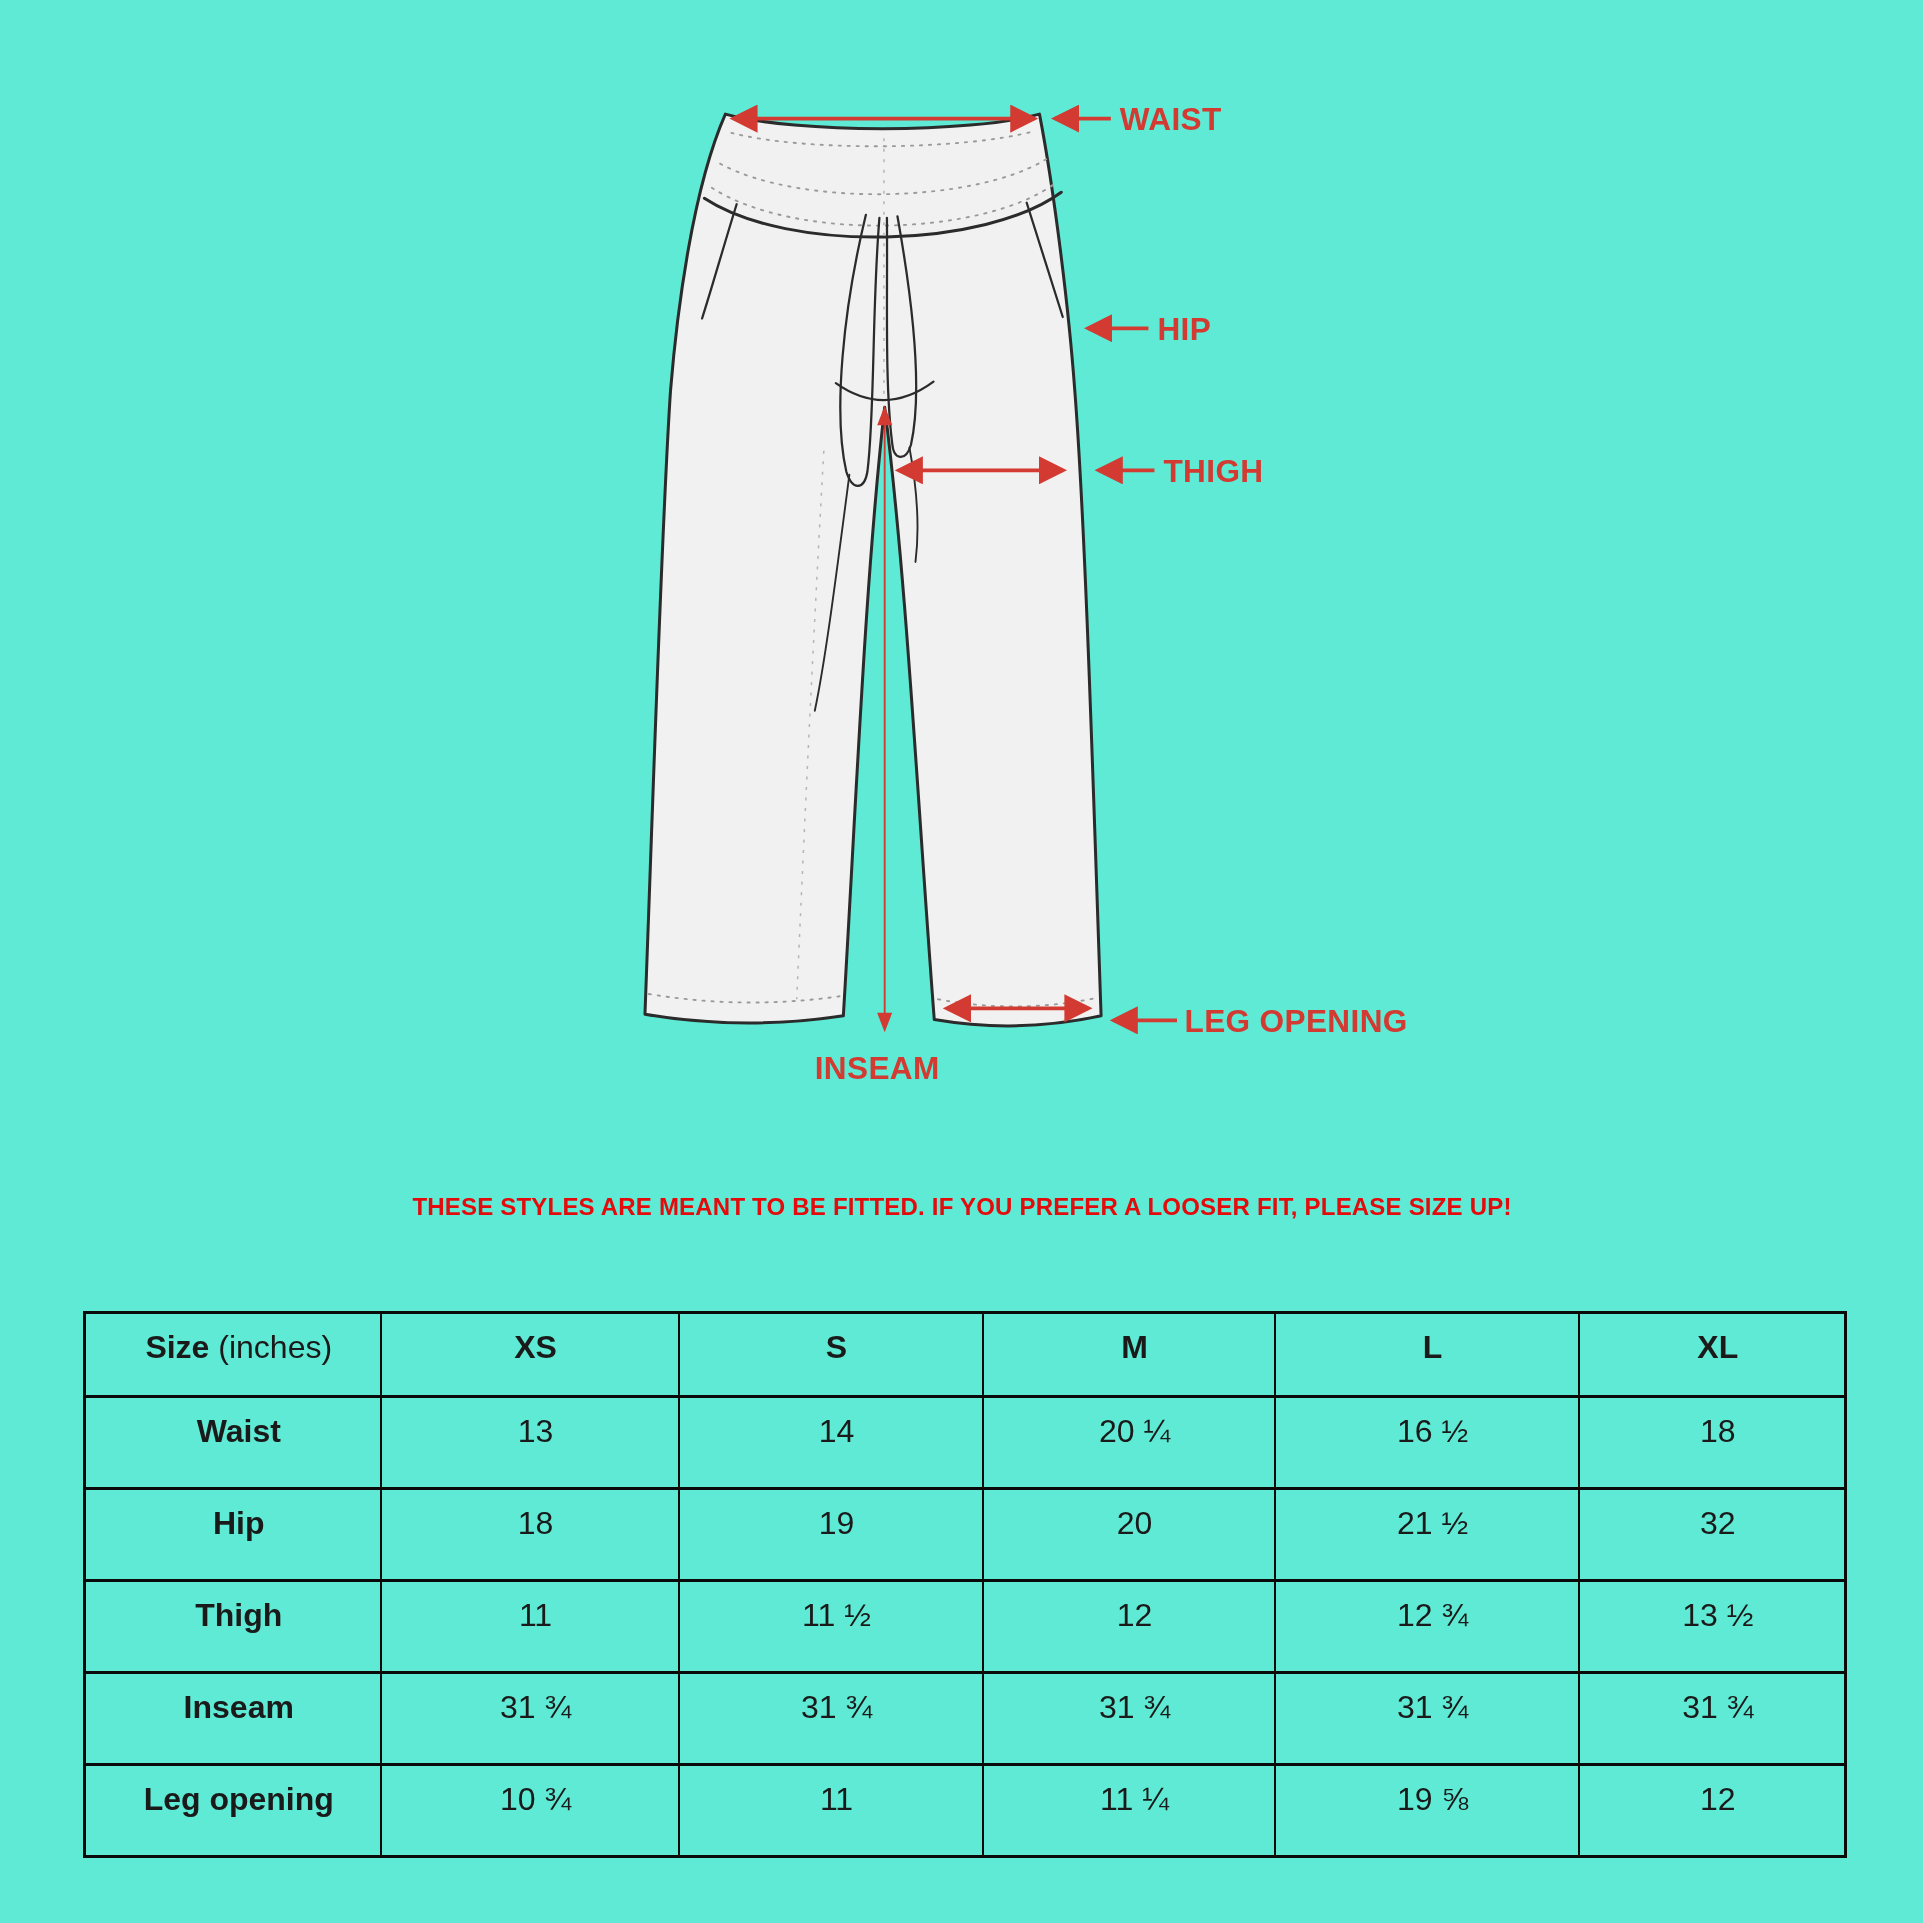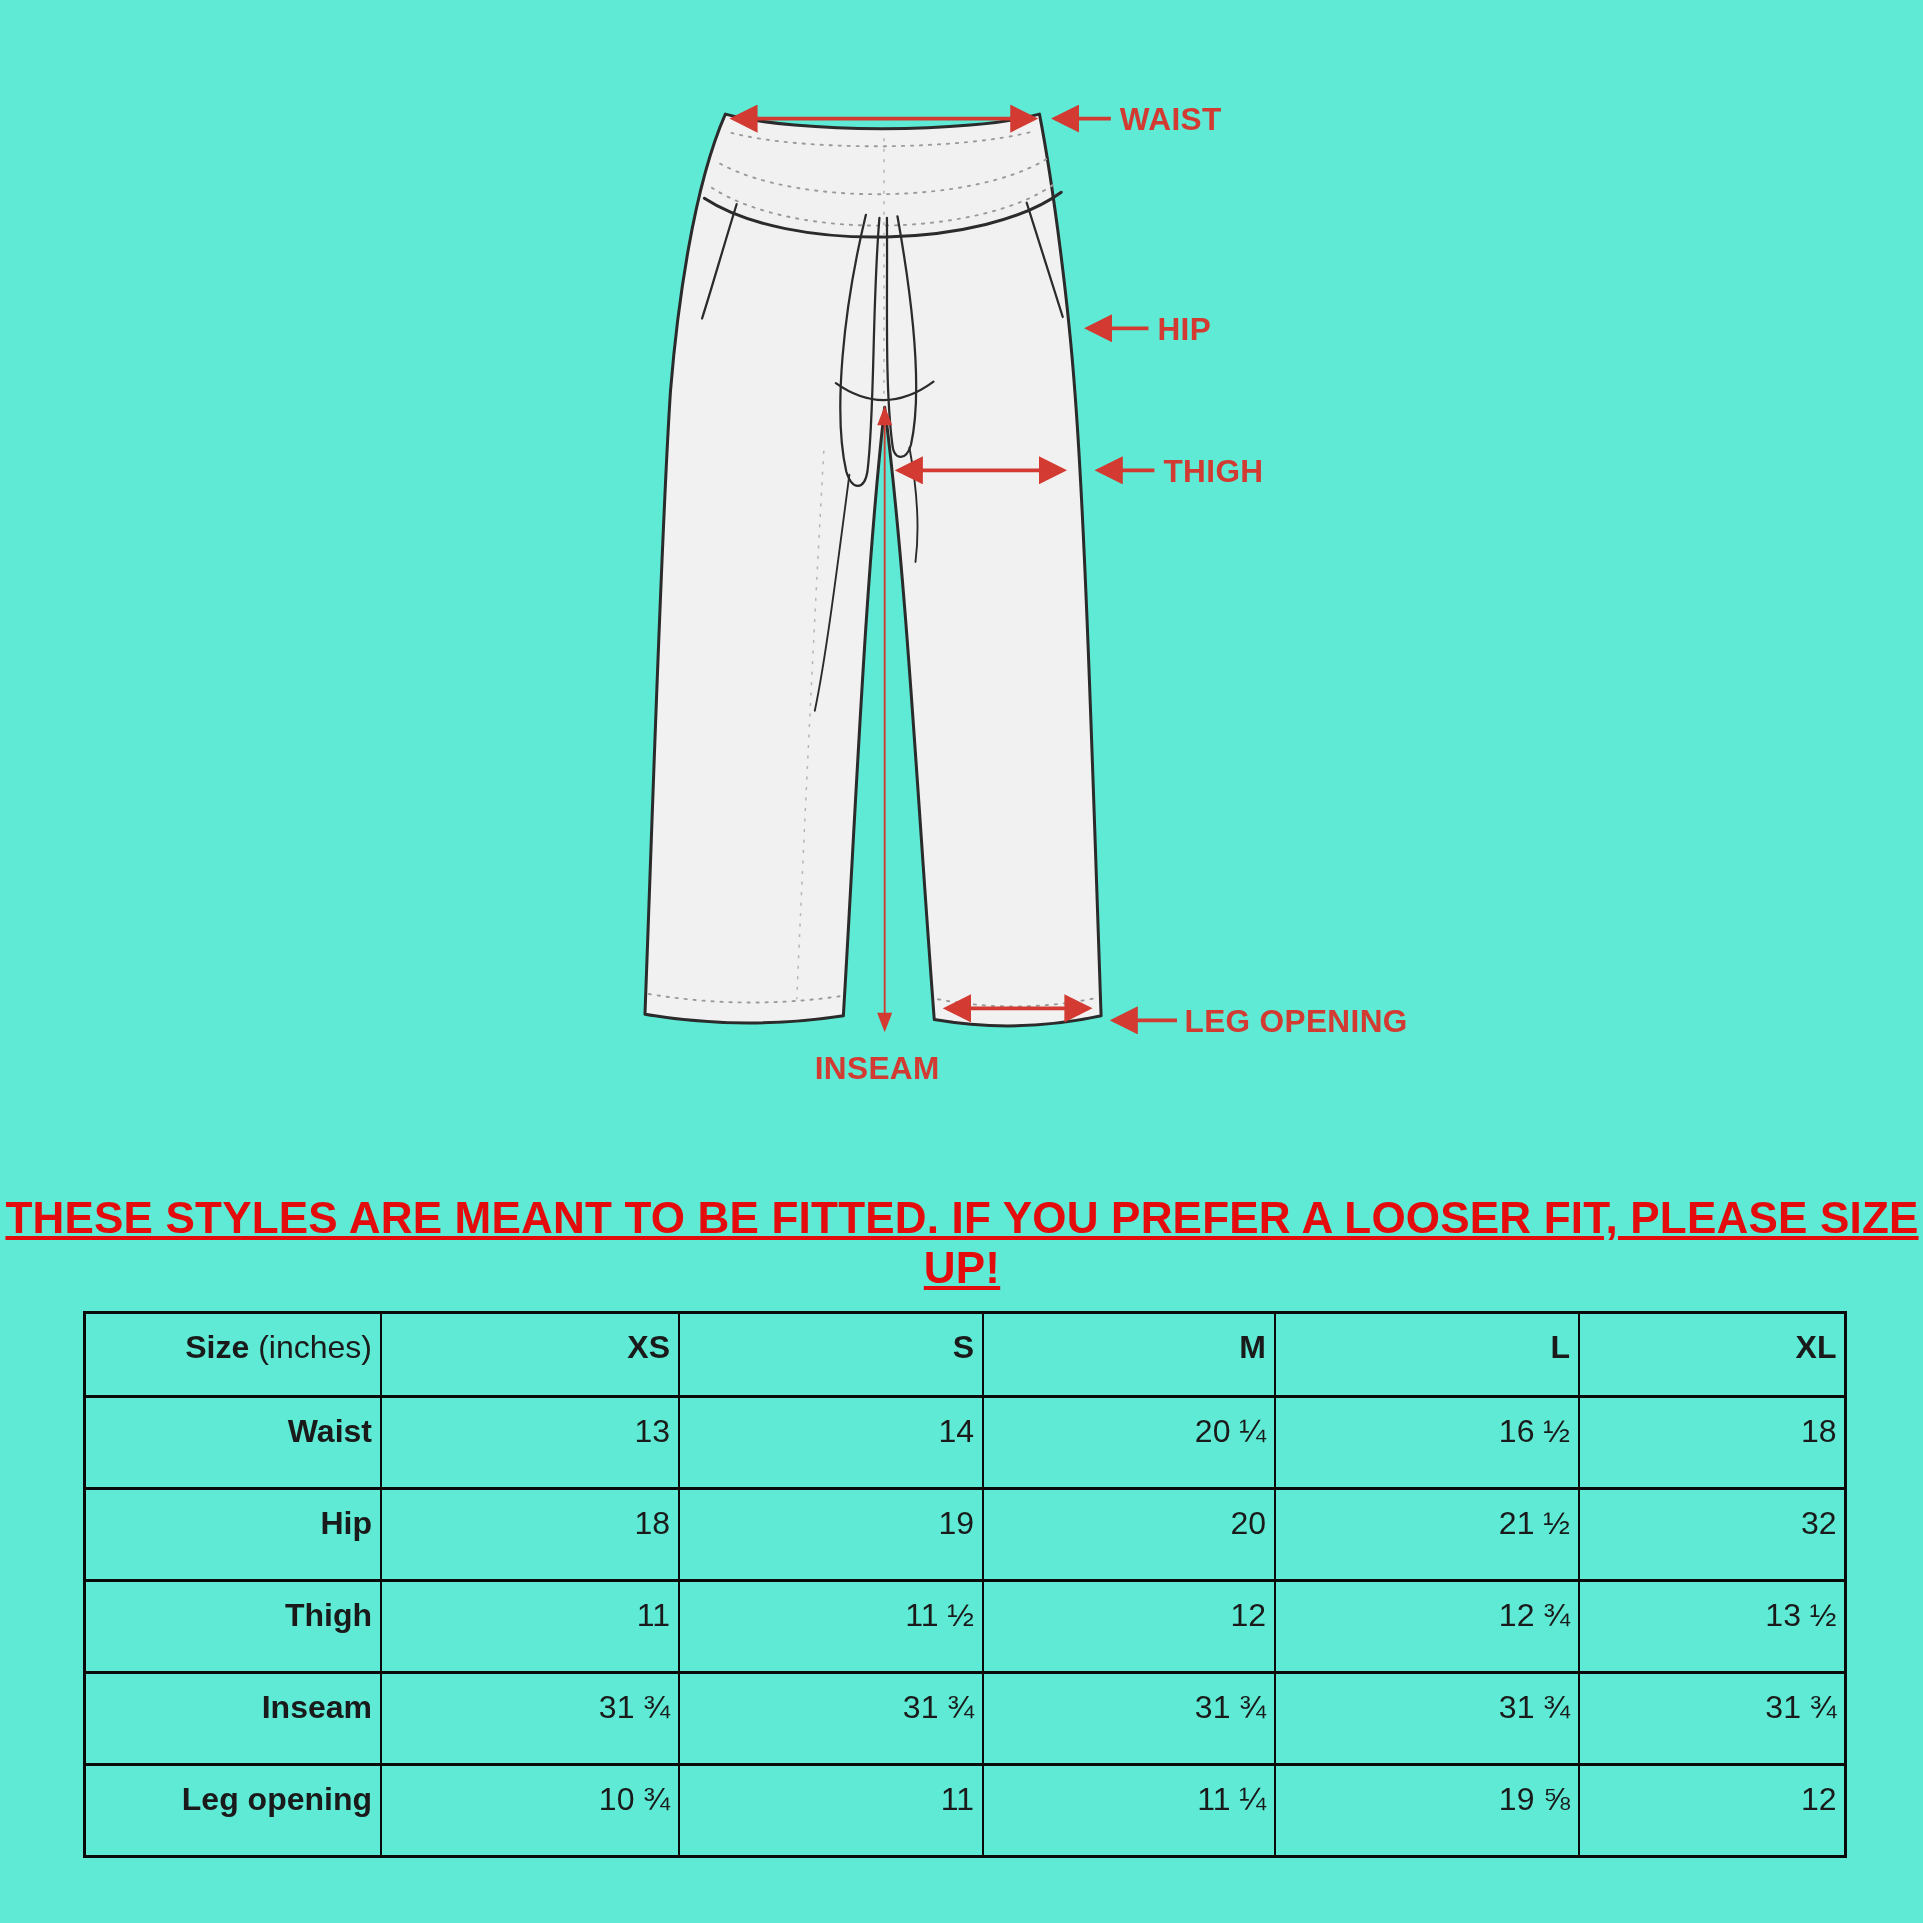--- a/index.html
+++ b/index.html
@@ -23,35 +23,35 @@
   .red-fill{fill:var(--label-red,#d23a32);stroke:none;}
   .diag-label{
     fill:var(--label-red,#d23a32);
     font-family:"Liberation Sans","DejaVu Sans",sans-serif;
     font-weight:bold;font-size:42px;letter-spacing:0.5px;
   }
 
   
   .notice{
     position:absolute;top:1193px;left:0;width:100%;
-    text-align:center;font-weight:bold;font-size:44px;
-    color:var(--notice-red,#e30b0b);letter-spacing:0.2px;text-decoration:underline;
+    text-align:center;font-weight:bold;font-size:24px;
+    color:var(--notice-red,#e30b0b);letter-spacing:0.2px;
   }
 
   
   table.size-chart{
     position:absolute;left:83px;top:1311px;width:1762px;
     border-collapse:collapse;table-layout:fixed;
     border:3px solid var(--table-border,#0a0a0a);
     font-size:32px;
   }
   table.size-chart th,table.size-chart td{
     border:2.3px solid var(--table-border,#0a0a0a);
     border-bottom-width:3px;
-    text-align:right;vertical-align:top;
+    text-align:center;vertical-align:top;
     padding:15px 7.5px 0 19.5px;
     white-space:nowrap;overflow:hidden;
   }
   table.size-chart thead tr{height:84px;}
   table.size-chart tbody tr{height:92px;}
   th.size-head{font-weight:bold;}
   th.row-label{font-weight:bold;}
   td.val{font-weight:normal;margin-top:24px;}
   .unit{font-weight:normal;}
 </style>

